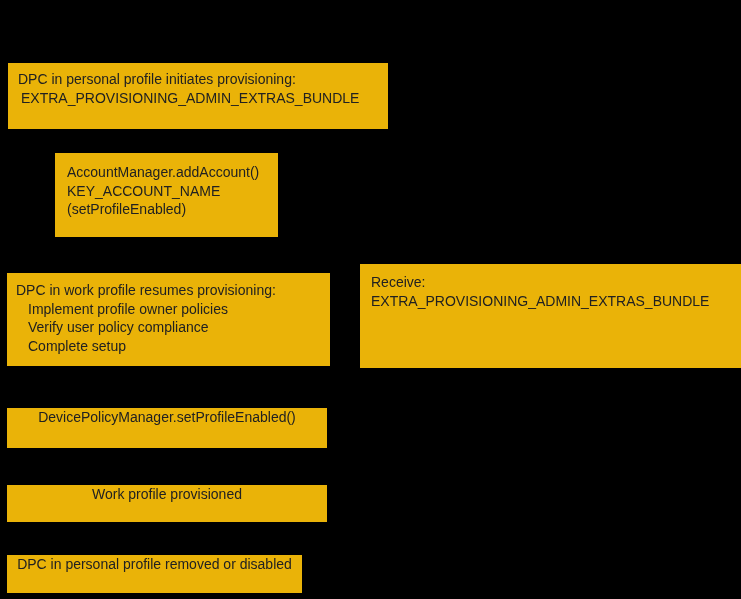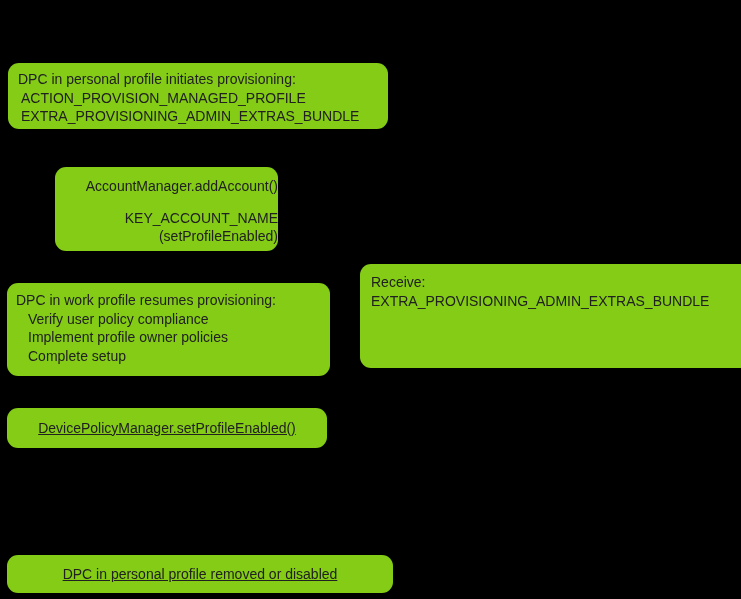--- a/index.html
+++ b/index.html
@@ -14,81 +14,80 @@
   }
   .canvas {
     position: relative;
     width: 741px;
     height: 599px;
     background: #000000;
     overflow: hidden;
   }
   .node {
     position: absolute;
-    background: #84cc16;
+    background: #eab308;
     color: #212121;
     font-size: 14px;
     line-height: 18.5px;
     box-sizing: border-box;
-    border-radius: 11px;
   }
   .node.center {
     display: flex;
-    align-items: center;
     justify-content: center;
     text-align: center;
-    text-decoration: underline;
   }
   .line {
     white-space: nowrap;
   }
   .indent-sm { padding-left: 3px; }   
   .indent-md { padding-left: 12px; }  
-  .gap-top   { margin-top: 13px; }    
+  .gap-top   { }    
 
   
   #n0 { left: 8px;   top: 63px;  width: 380px; height: 66px;  padding: 7px 8px 0 10px; }
-  #n1 { left: 55px;  top: 167px; width: 223px; height: 84px;  padding: 10px 0 0 12px; text-align: right; }
-  #n2 { left: 7px;   top: 283px; width: 323px; height: 93px;  padding: 8px 0 0 9px; }
+  #n1 { left: 55px;  top: 153px; width: 223px; height: 84px;  padding: 10px 0 0 12px; }
+  #n2 { left: 7px;   top: 273px; width: 323px; height: 93px;  padding: 8px 0 0 9px; }
   #n3 { left: 360px; top: 264px; width: 436px; height: 104px; padding: 9px 16px 0 11px; }
   #n4 { left: 7px;   top: 408px; width: 320px; height: 40px; }
   #n5 { left: 7px;   top: 485px; width: 320px; height: 37px; }
-  #n6 { left: 7px;   top: 555px; width: 386px; height: 38px; }
+  #n6 { left: 7px;   top: 555px; width: 295px; height: 38px; }
 </style>
 </head>
 <body>
 
 <div class="canvas">
 
   <div class="node" id="n0">
     <div class="line">DPC in personal profile initiates provisioning:</div>
-    <div class="line indent-sm">ACTION_PROVISION_MANAGED_PROFILE</div>
     <div class="line indent-sm">EXTRA_PROVISIONING_ADMIN_EXTRAS_BUNDLE</div>
   </div>
 
   <div class="node" id="n1">
     <div class="line">AccountManager.addAccount()</div>
     <div class="line gap-top">KEY_ACCOUNT_NAME</div>
     <div class="line">(setProfileEnabled)</div>
   </div>
 
   <div class="node" id="n2">
     <div class="line">DPC in work profile resumes provisioning:</div>
+    <div class="line indent-md">Implement profile owner policies</div>
     <div class="line indent-md">Verify user policy compliance</div>
-    <div class="line indent-md">Implement profile owner policies</div>
     <div class="line indent-md">Complete setup</div>
   </div>
 
   <div class="node" id="n3">
     <div class="line">Receive:</div>
     <div class="line">EXTRA_PROVISIONING_ADMIN_EXTRAS_BUNDLE</div>
   </div>
 
   <div class="node center" id="n4">
     <div class="line">DevicePolicyManager.setProfileEnabled()</div>
   </div>
 
+  <div class="node center" id="n5">
+    <div class="line">Work profile provisioned</div>
+  </div>
 
   <div class="node center" id="n6">
     <div class="line">DPC in personal profile removed or disabled</div>
   </div>
 
 </div>
 
 </body></html>

